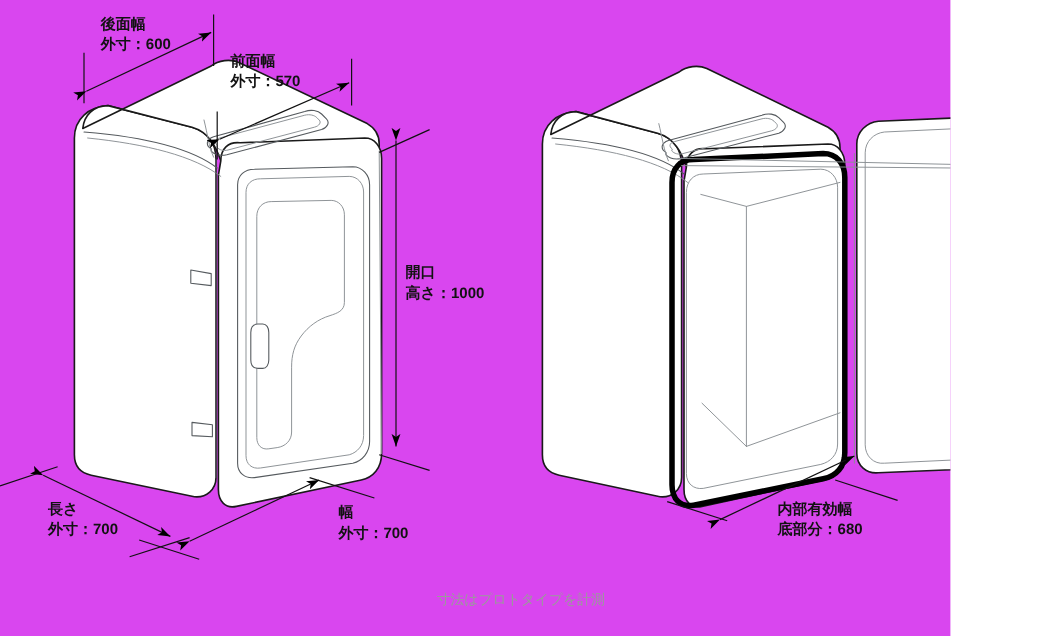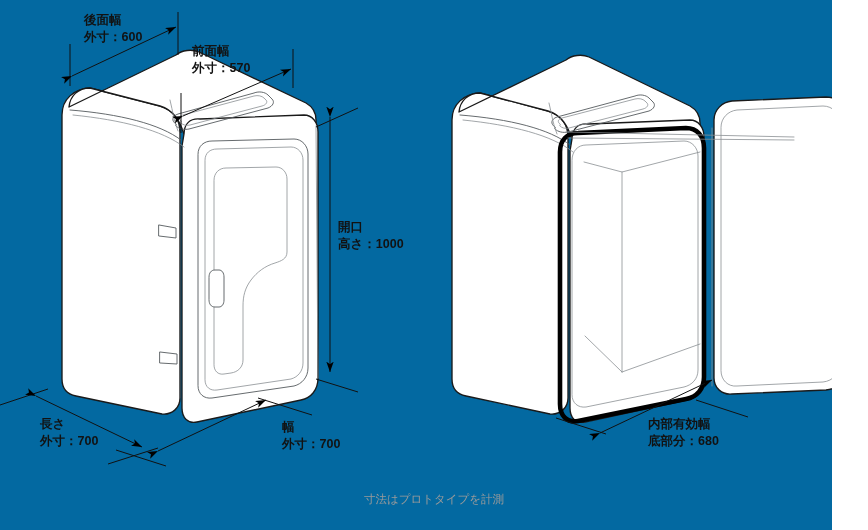--- a/index.html
+++ b/index.html
@@ -4,24 +4,23 @@
 <style>
   html, body {
     margin: 0;
     padding: 0;
     background: #ffffff;
   }
   #page {
     position: relative;
     width: 792px;
     height: 530px;
-    background: #0369a1;
+    background: #d946ef;
     font-family: "Liberation Sans", "DejaVu Sans", sans-serif;
     overflow: hidden;
-    padding-left: 40px;
   }
   svg#drawing {
     position: absolute;
     left: 0;
     top: 0;
     width: 868px;
     height: 530px;
     display: block;
   }
   .outline-fill { fill: #ffffff; stroke: #1a1a1a; stroke-width: 1.35; stroke-linecap: round; stroke-linejoin: round; }

